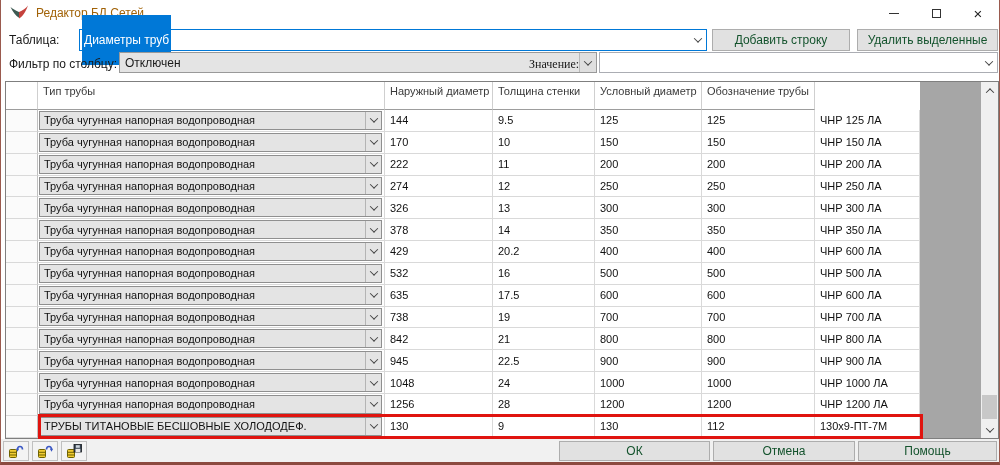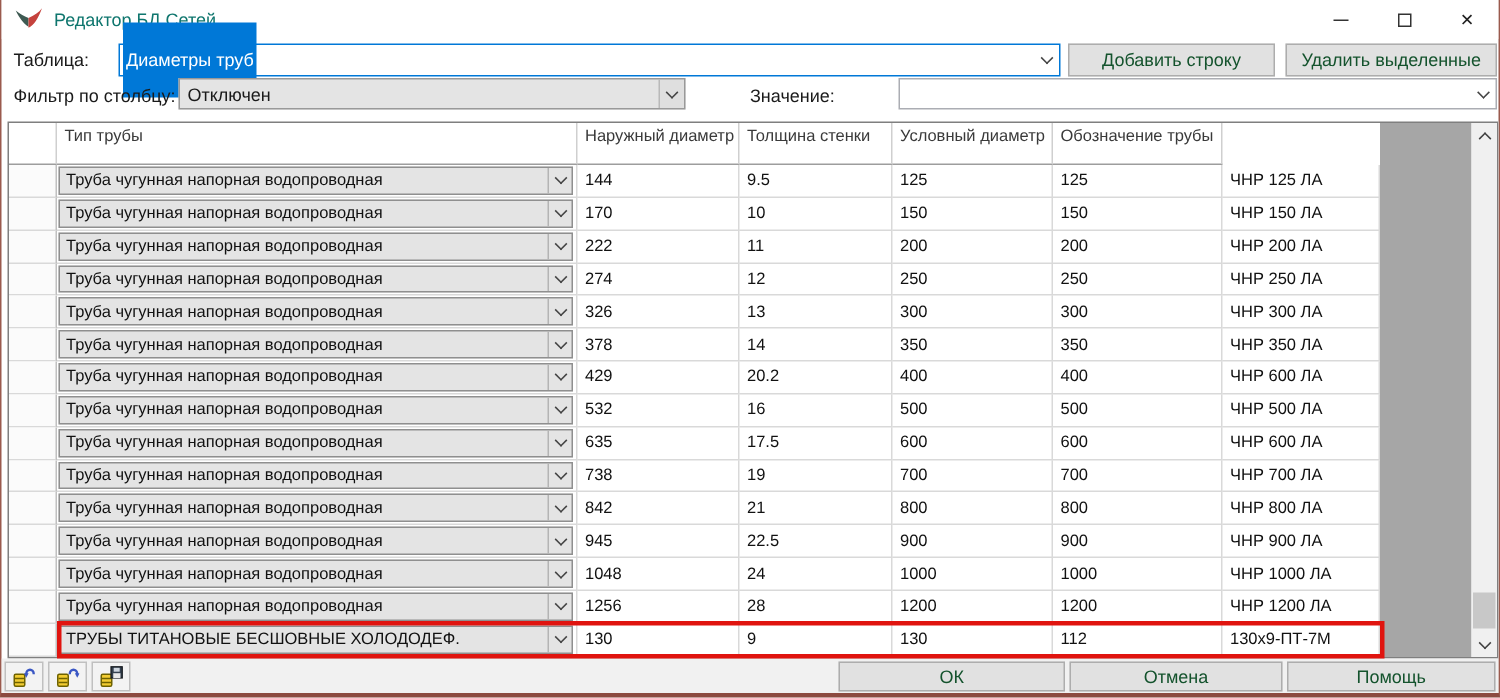--- a/index.html
+++ b/index.html
@@ -7,38 +7,38 @@
   body { font-family: "Liberation Sans", sans-serif; background: #fff; }
 
   .window { position: relative; width: 1000px; height: 465px; background: #fff;
             border-left: 1px solid #9a5a4e; border-right: 1px solid #9a5a4e;
             border-bottom: 3px solid #8c4a40; overflow: hidden; }
 
   
   .titlebar { position: absolute; left: 0; top: 0; width: 100%; height: 26px;
               display: flex; align-items: center; padding-left: 8px; background: #fff; }
   .logo { width: 20px; height: 16px; margin-right: 7px; }
-  .title { font-size: 12px; color: #0f766e; }
+  .title { font-size: 12px; color: #a16207; }
   .wc { margin-left: auto; display: flex; height: 26px; }
   .wc-btn { width: 42px; height: 26px; display: flex; align-items: center; justify-content: center; cursor: default; }
   .wc-min { width: 10px; border-bottom: 1px solid #333; height: 1px; display: inline-block; }
   .wc-max { width: 9px; height: 9px; border: 1px solid #333; display: inline-block; }
   .wc-close { font-size: 15px; color: #222; line-height: 1; }
 
   
   .lbl { position: absolute; font-size: 12px; color: #1a1a1a; white-space: nowrap; }
   .lbl-table  { left: 8px;  top: 33px; }
   .lbl-filter { left: 8px;  top: 57px; }
-  .lbl-value  { left: 499px; top: 57px; }
+  .lbl-value  { left: 528px; top: 57px; font-family: Liberation Serif, serif; }
 
   
   .combo { position: absolute; display: flex; align-items: center; font-size: 12px; }
   .combo-main  { left: 78px;  top: 29px; width: 628px; height: 22px; background: #fff; border: 1px solid #0078d7; padding-left: 2px; }
   .sel-text { background: #0078d7; color: #fff; padding: 18px 2px; font-size: 12px; }
-  .combo-filter { left: 118px; top: 52px; width: 338px; height: 21px; background: #e4e4e4; border: 1px solid #999; padding-left: 5px; color: #1a1a1a; gap: 29px; }
+  .combo-filter { left: 118px; top: 52px; width: 478px; height: 21px; background: #e4e4e4; border: 1px solid #999; padding-left: 5px; color: #1a1a1a; gap: 29px; }
   .combo-value  { left: 598px; top: 52px; width: 399px; height: 21px; background: #fff; border: 1px solid #abadb3; padding-left: 5px; }
   .chevbox { margin-left: auto; width: 17px; height: 100%; display: flex; align-items: center; justify-content: center; flex: none; }
   .chevbox.sep { border-left: 1px solid #b9b9b9; background: rgba(0,0,0,0.02); }
   .chev { display: inline-block; width: 6px; height: 6px;
           border-right: 1px solid #444; border-bottom: 1px solid #444;
           transform: rotate(45deg) translate(-1px,-1px); }
 
   
   .pbtn { position: absolute; background: #e1e1e1; border: 1px solid #adadad; font-size: 12px;
           color: #14532d; display: flex; align-items: center; justify-content: center; cursor: default; }

